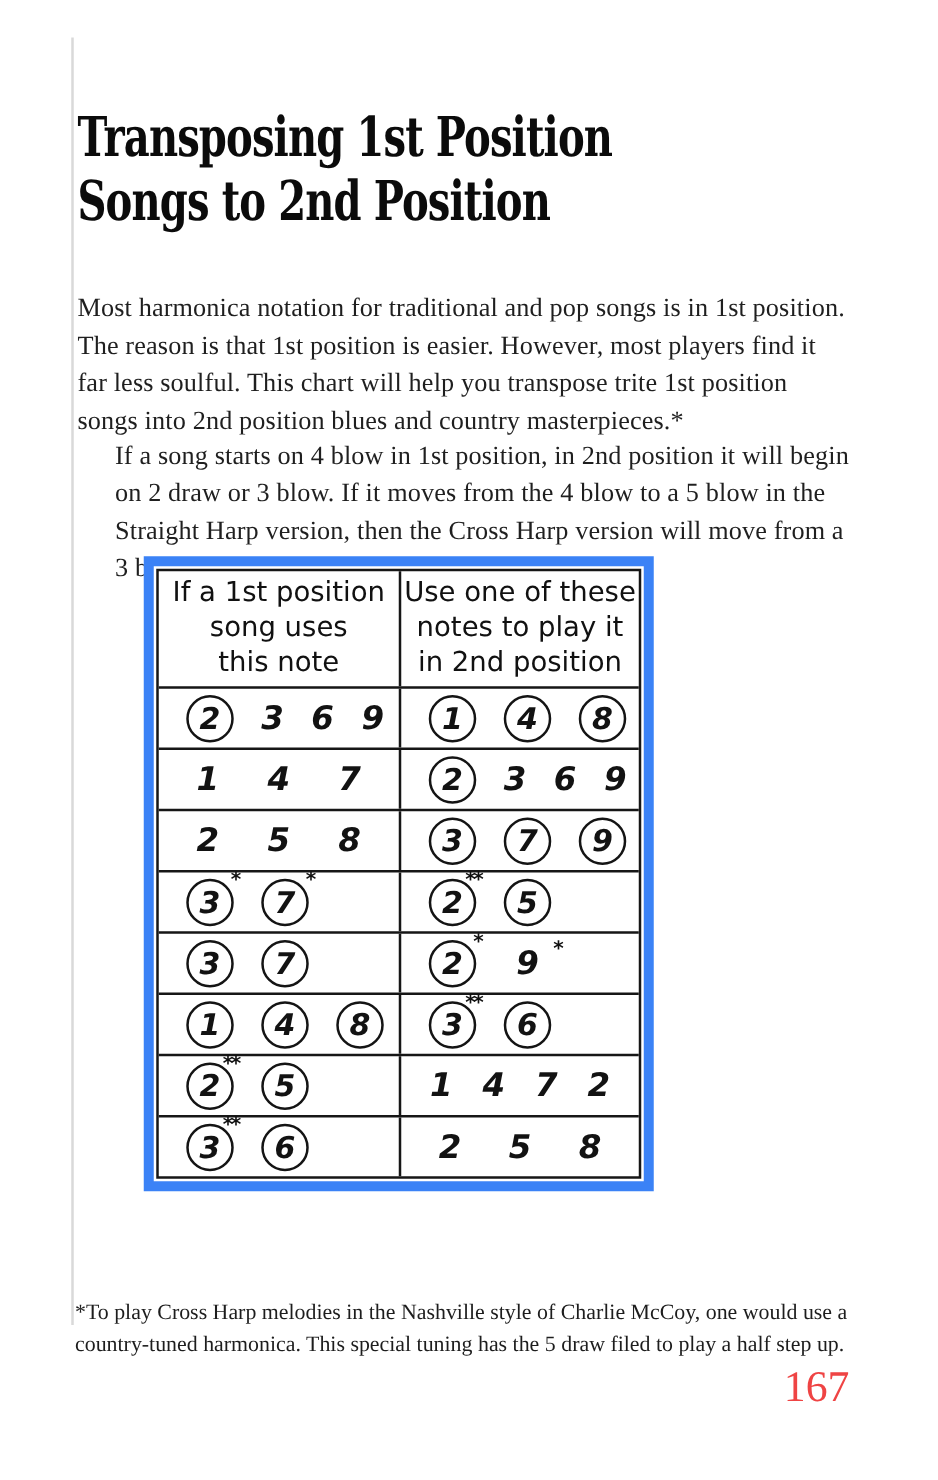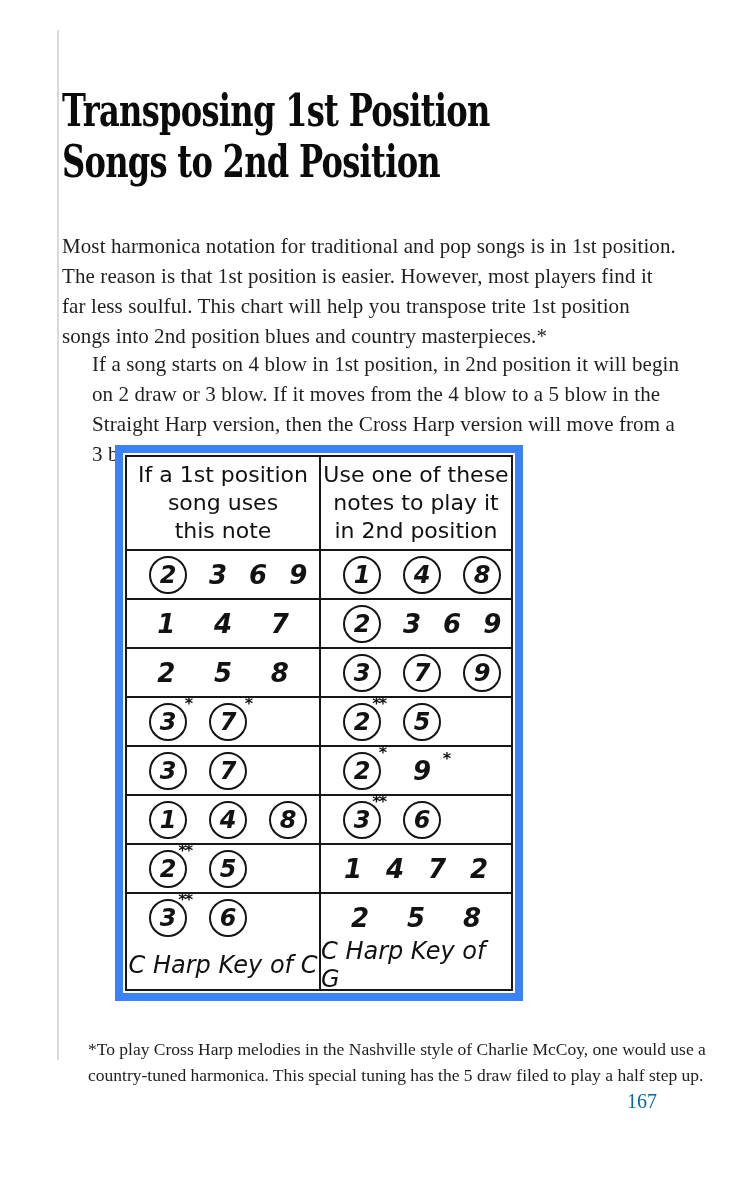--- a/index.html
+++ b/index.html
@@ -125,28 +125,27 @@
   .note.plain .marks { right: -8px; top: -7px; }
 
   .footnote {
     position: absolute;
     left: 60px; top: 1018px;
     font-family: "Liberation Serif", serif;
     font-size: 17.5px;
     line-height: 26px;
     color: #1d1d1d;
     white-space: pre-line;
-    margin-left: 28px;
   }
   .page-number {
     position: absolute;
     left: 627px; top: 1090px;
     font-family: "Liberation Serif", serif;
-    font-size: 20px;
-    color: #0369a1;
+    font-size: 35px;
+    color: #ef4444;
   }
 </style>
 </head>
 <body>
 
 <div class="gutter-line"></div>
 
 <h1 class="page-title">Transposing 1st Position
 Songs to 2nd Position</h1>
 
@@ -353,23 +352,19 @@
             </span>
             <span class="note plain">
               <span>5</span>
             </span>
             <span class="note plain">
               <span>8</span>
             </span>
           </div>
         </div>
       </div>
-    <div class="chart-row footer-row">
-      <div class="chart-cell left-col">C Harp Key of C</div>
-      <div class="chart-cell right-col">C Harp Key of G</div>
-    </div>
   </div>
 </div>
 
 <p class="footnote">*To play Cross Harp melodies in the Nashville style of Charlie McCoy, one would use a
 country-tuned harmonica. This special tuning has the 5 draw filed to play a half step up.</p>
 
 <div class="page-number">167</div>
 
 </body></html>

